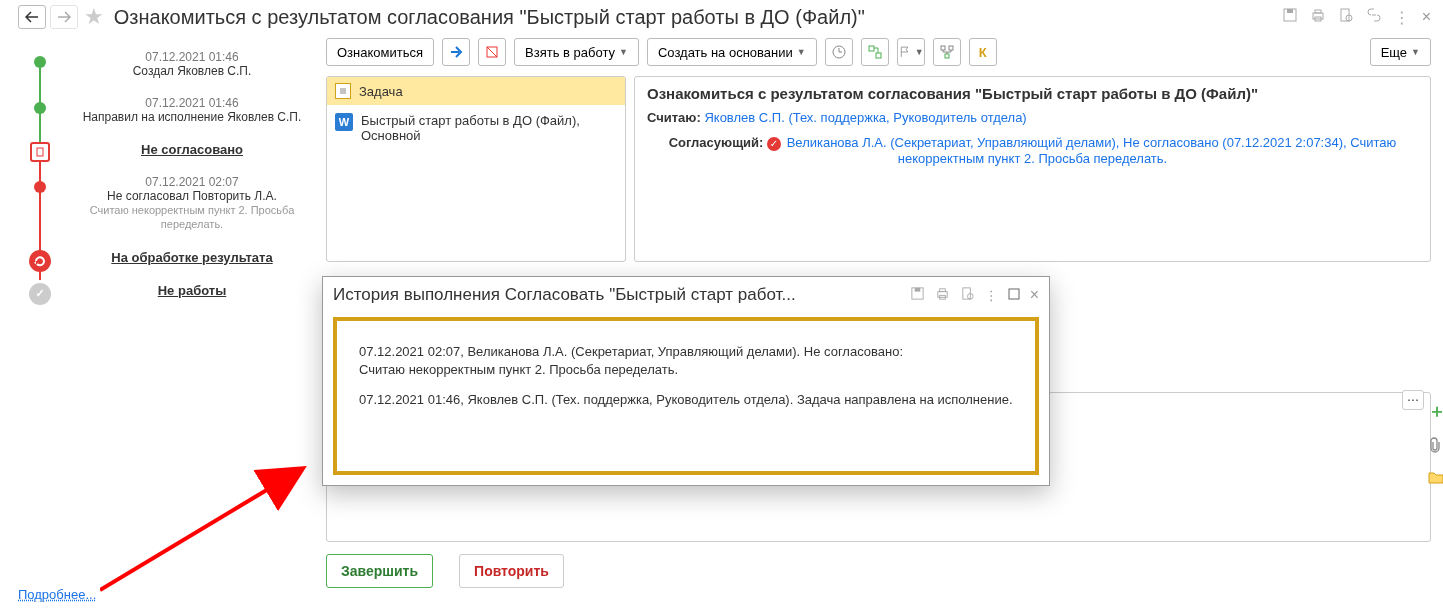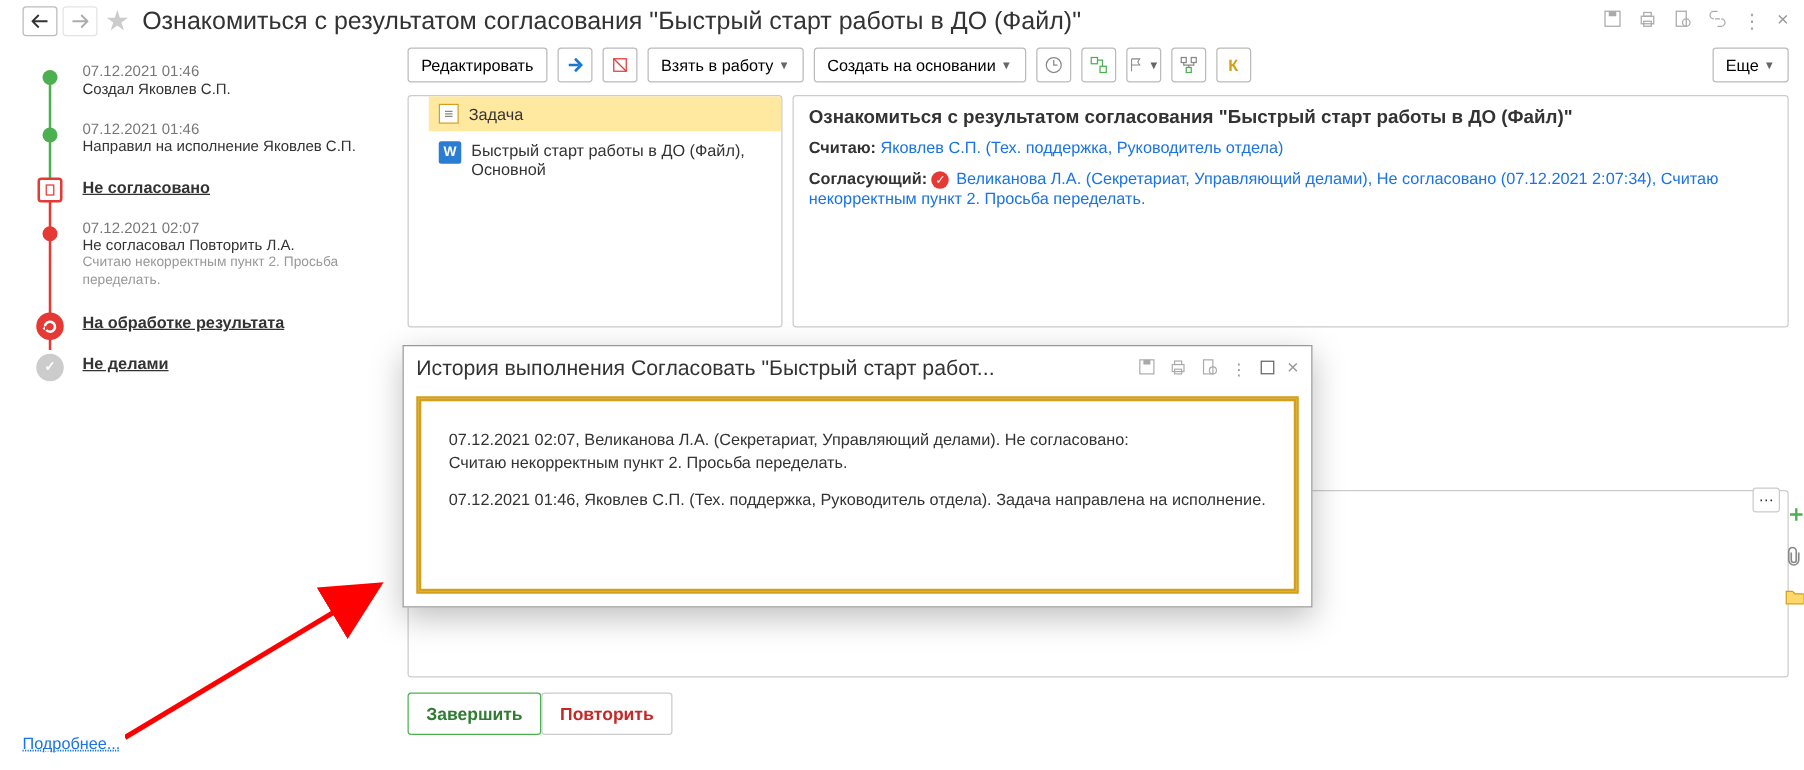--- a/index.html
+++ b/index.html
@@ -43,20 +43,21 @@
   .main-layout {
     display:flex;
     padding: 0 12px 0 18px;
     gap:8px;
     height: 560px;
   }
   .timeline-col {
     width: 300px;
     position:relative;
     padding-top:16px;
+    text-align:center;
   }
   .timeline {
     position:relative;
     margin-left: 12px;
   }
   .timeline::before {
     content:'';
     position:absolute;
     left:9px; top:10px; bottom:18px;
     width:2px;
@@ -137,21 +138,20 @@
   .panels-row {
     display:flex;
     gap:8px;
     height:186px;
   }
   .left-panel {
     width:300px;
     border:1px solid #ccc;
     border-radius:3px;
     overflow:hidden;
-    padding-left:16px;
   }
   .task-row {
     background:#ffe89f;
     padding:6px 8px;
     display:flex;
     align-items:center;
     gap:8px;
     font-size:13px;
   }
   .task-icon-box {
@@ -211,21 +211,21 @@
     display:flex;
     flex-direction:column;
     gap:14px;
     font-size:14px;
   }
   .side-plus { color:#4caf50; font-weight:bold; font-size:18px;}
   .side-clip { color:#888;}
   .side-folder { color:#d4a017;}
   .action-row {
     display:flex;
-    gap:0;
+    gap:26px;
     padding:6px 0;
   }
   .btn-primary {
     border:1px solid #4caf50;
     background:#fff;
     color:#2e7d32;
     font-weight:bold;
     padding:8px 14px;
     border-radius:3px;
     cursor:pointer;
@@ -369,29 +369,29 @@
         <div class="tl-dot dot-red-arrow">
           <svg width="14" height="14" viewBox="0 0 14 14">
               <path d="M3 7 a4 4 0 1 1 1 3" stroke="#fff" stroke-width="2" fill="none"></path>
               <path d="M3 10 l-2-1 2-2" fill="#fff"></path>
             </svg>
         </div>
         <div class="tl-strong">На обработке результата</div>
       </div>
       <div class="tl-item">
         <div class="tl-dot dot-gray-check">✓</div>
-        <div class="tl-strong">Не делами</div>
+        <div class="tl-strong">Не работы</div>
       </div>
     </div>
     <a class="more-link">Подробнее...</a>
   </div>
 
   <div class="content-col">
     <div class="toolbar">
-      <button class="btn">Редактировать</button>
+      <button class="btn">Ознакомиться</button>
       <button class="btn btn-icon">
         <svg width="16" height="16" viewBox="0 0 16 16">
             <path d="M3 8 h8 M8 3 l5 5 -5 5" stroke="#1976d2" stroke-width="2" fill="none"></path>
           </svg>
       </button>
       <button class="btn btn-icon">
         <svg width="16" height="16" viewBox="0 0 16 16">
             <rect x="3" y="3" width="10" height="10" stroke="#e53935" fill="none"></rect>
             <line x1="3" y1="3" x2="13" y2="13" stroke="#e53935"></line>
           </svg>
@@ -457,21 +457,21 @@
           <div class="word-icon">W</div>
           <span>Быстрый старт работы в ДО (Файл), Основной</span>
         </div>
       </div>
       <div class="right-panel">
         <div class="rp-title">Ознакомиться с результатом согласования "Быстрый старт работы в ДО (Файл)"</div>
         <div class="rp-line">
           <b>Считаю:</b>
           <span class="rp-link">Яковлев С.П. (Тех. поддержка, Руководитель отдела)</span>
         </div>
-        <div class="rp-line" style="margin-top:10px;">
+        <div class="rp-line" style="margin-top:10px;text-align:center;">
           <b>Согласующий:</b>
           <span class="red-check">✓</span>
           <span class="rp-link">Великанова Л.А. (Секретариат, Управляющий делами), Не согласовано (07.12.2021 2:07:34), Считаю некорректным пункт 2. Просьба переделать.</span>
         </div>
       </div>
     </div>
 
     <div class="comment-area">
       <div class="dots-btn-top">⋯</div>
       <div class="side-icons">

